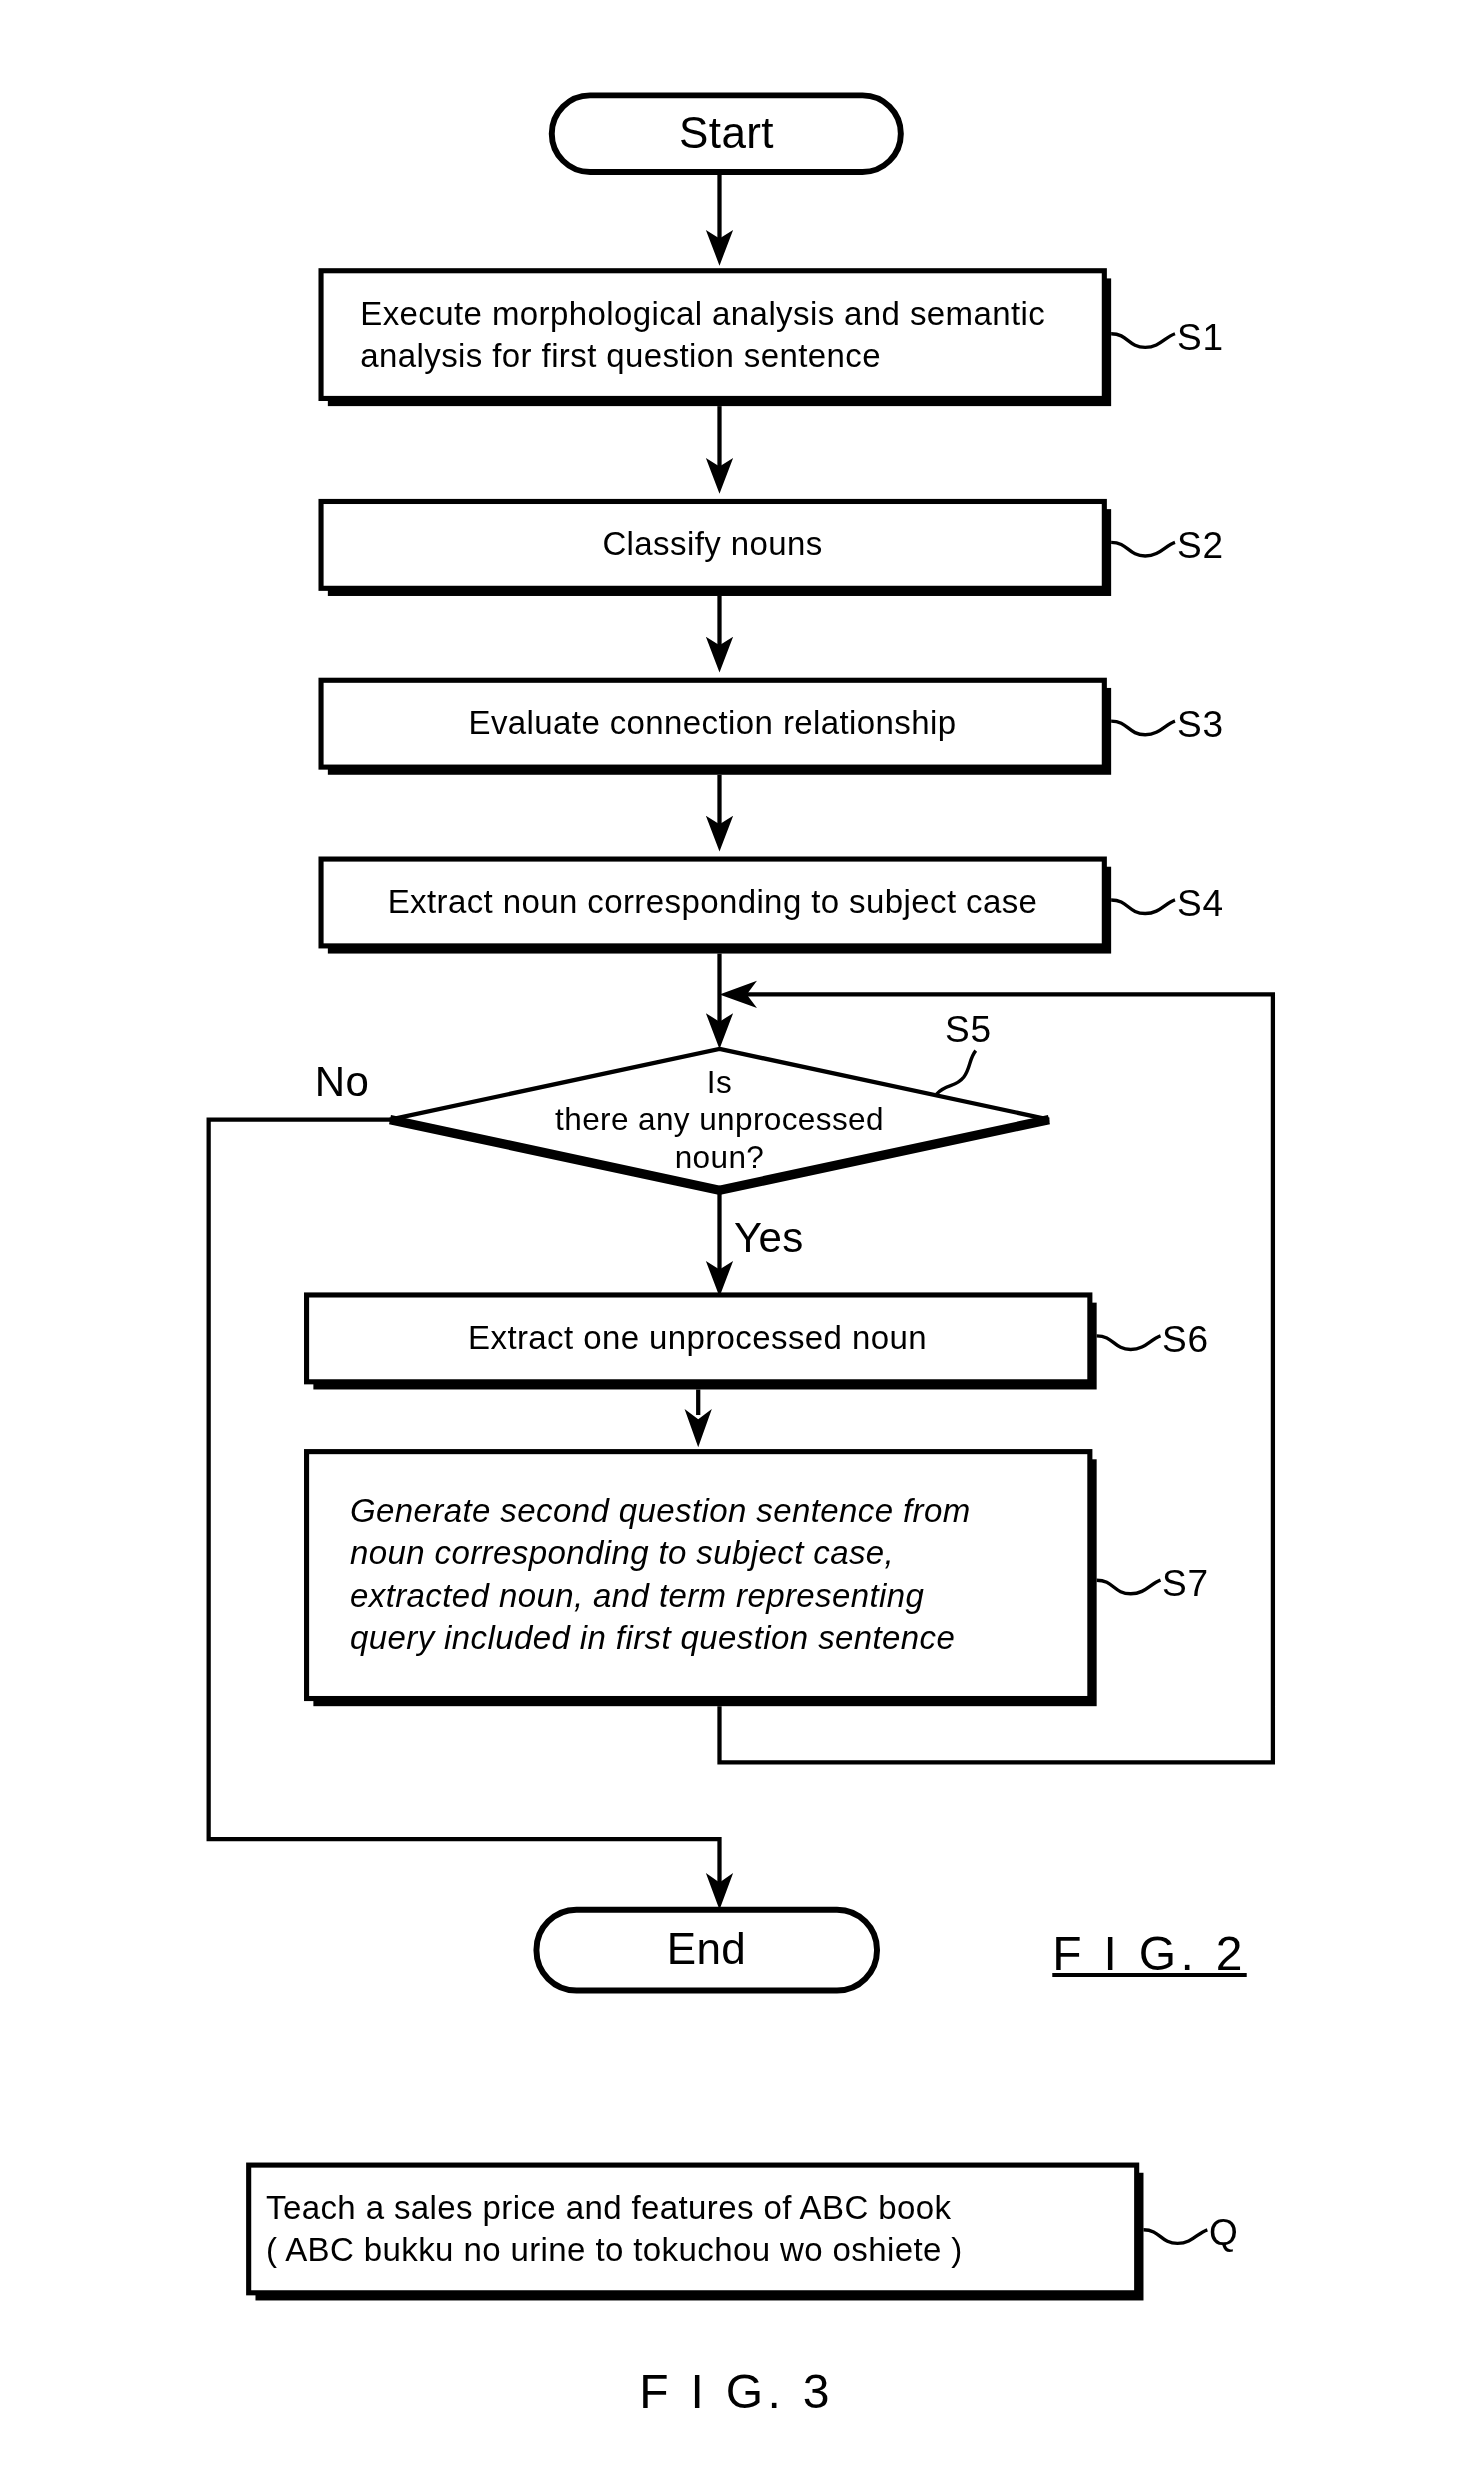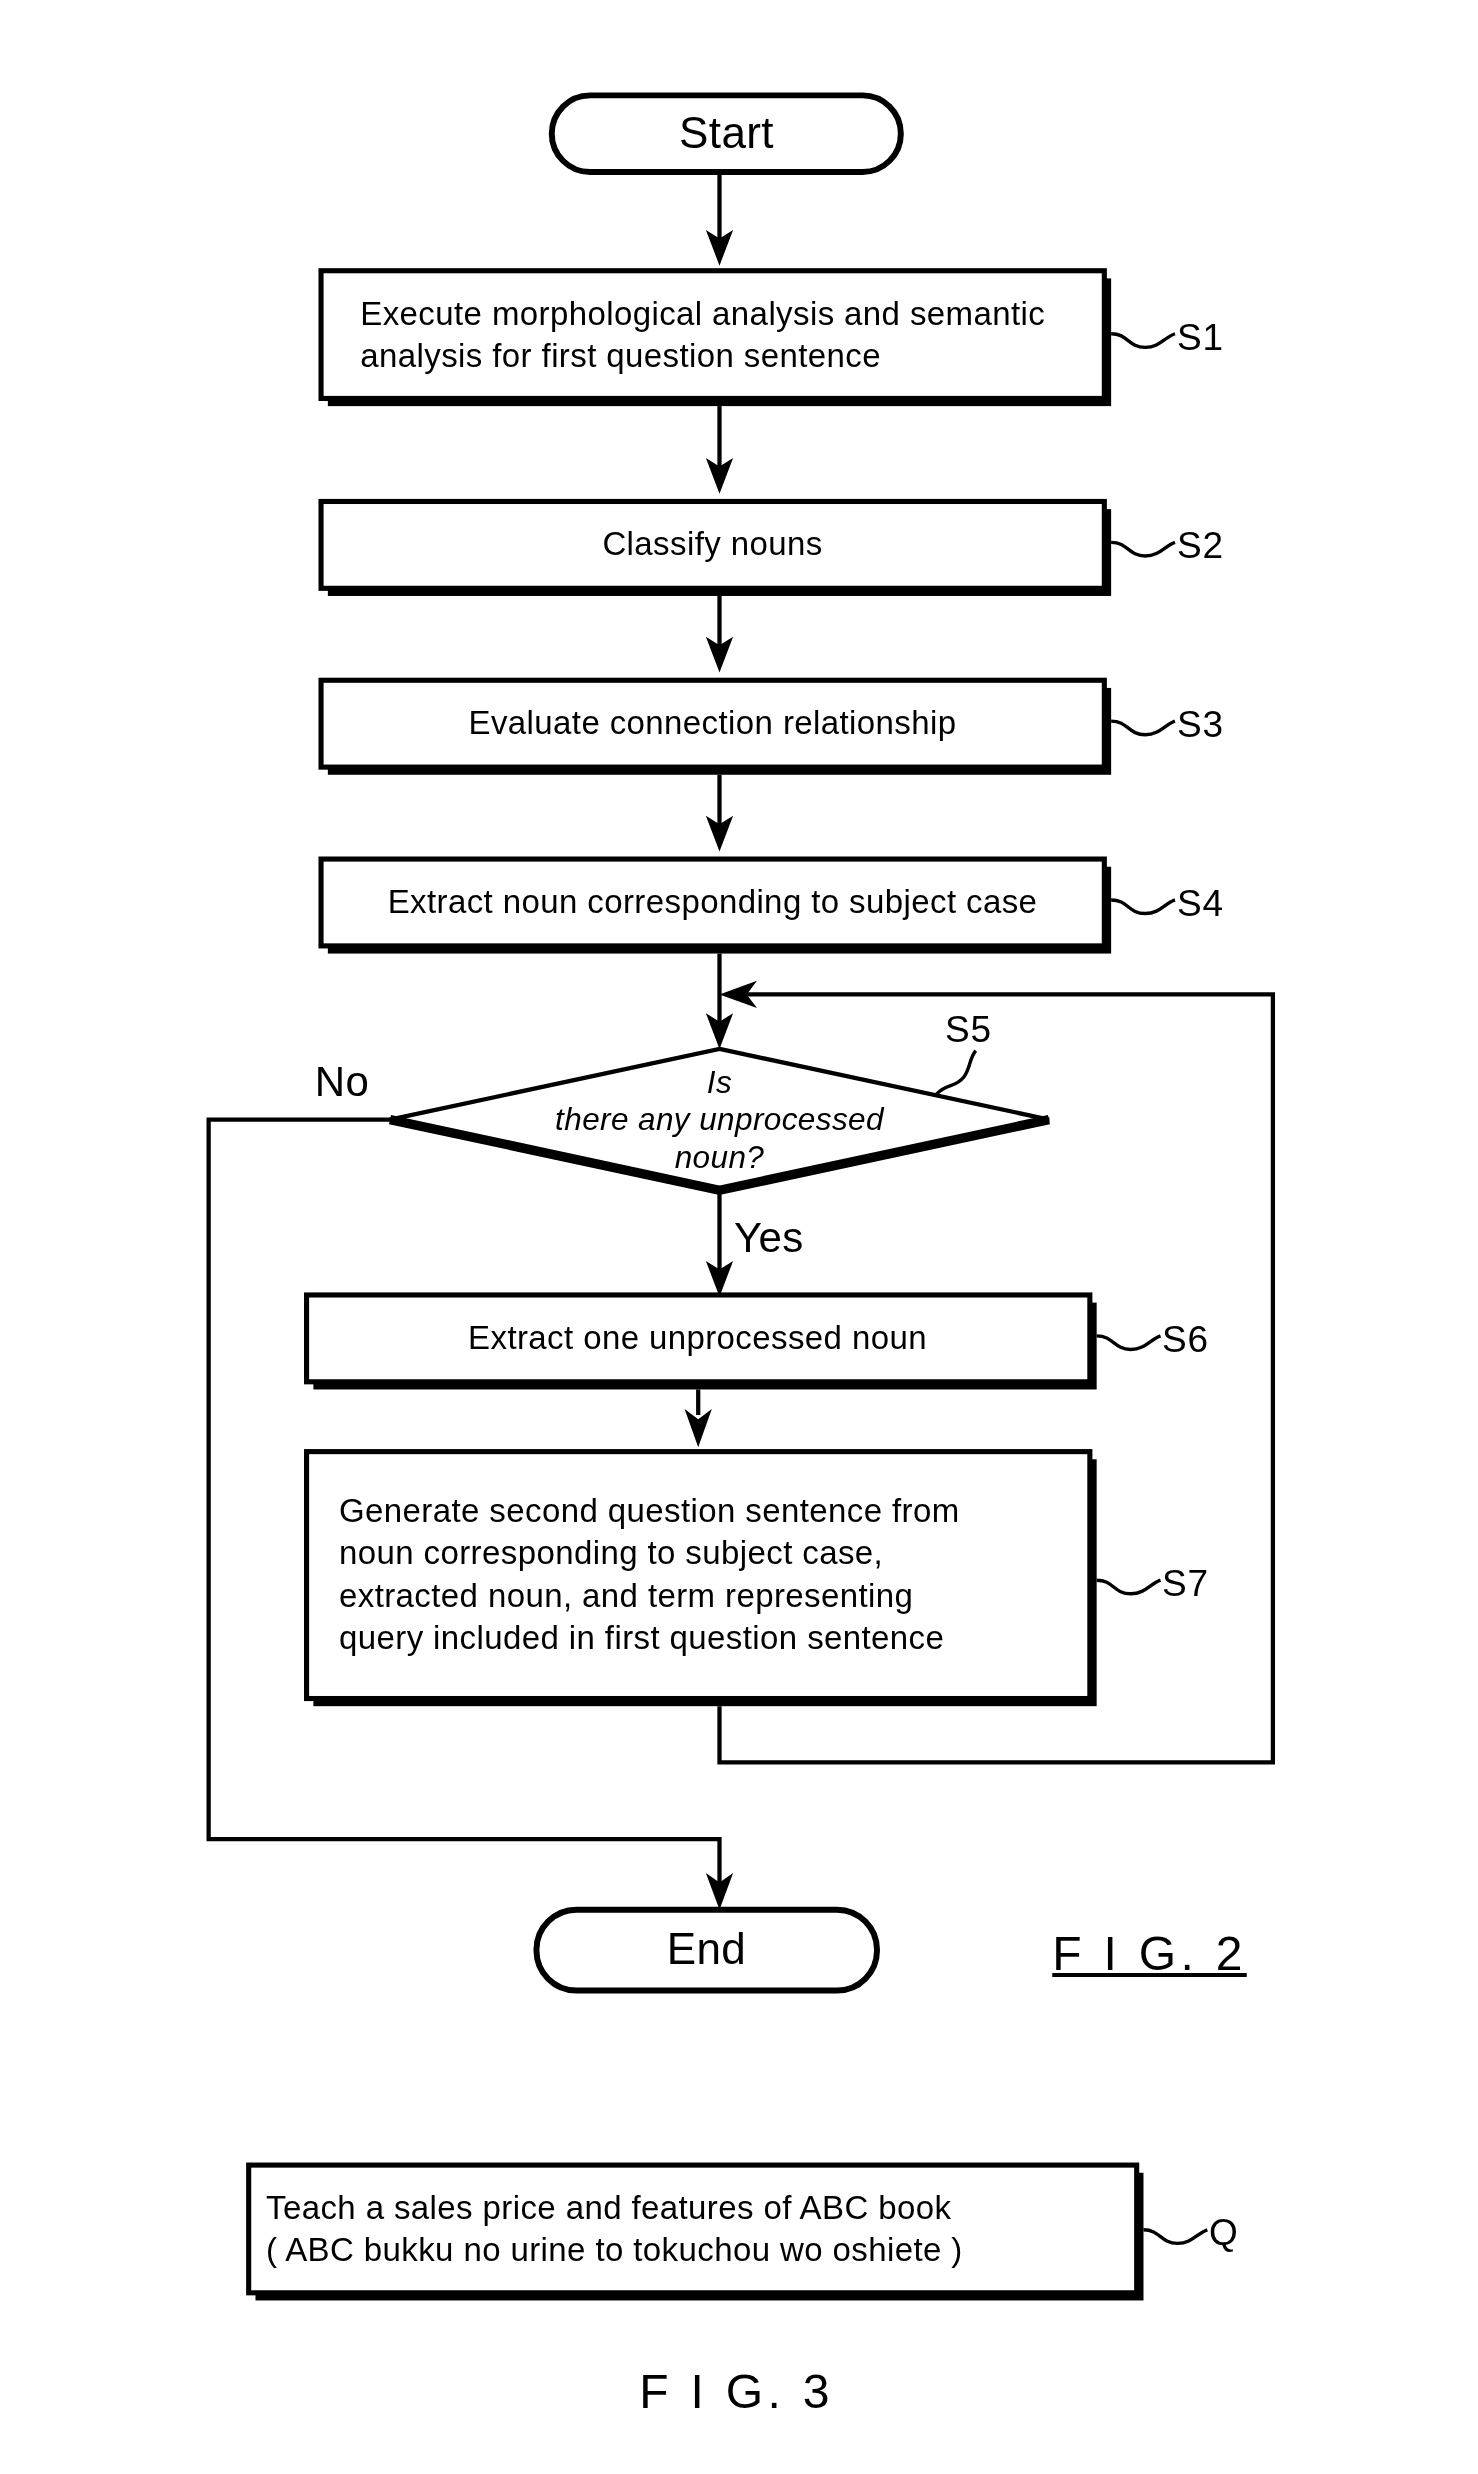--- a/index.html
+++ b/index.html
@@ -35,21 +35,21 @@
     justify-content: center;
     text-align: center;
     white-space: pre;
     line-height: 1.28;
     letter-spacing: 0.4px;
     pointer-events: none;
   }
   .terminal-label { font-size: 44px; }
   .proc-label     { font-size: 33px; }
   .proc-label-l   { font-size: 33px; text-align: left; justify-content: flex-start; }
-  .diamond-label  { font-size: 31.5px; line-height: 1.18; font-style: italic; }
+  .diamond-label  { font-size: 31.5px; line-height: 1.18; }
   .edge-label     { font-size: 42px; }
   .step-ref       { font-size: 37px; letter-spacing: 0.9px; }
   .fig-caption    { font-size: 48px; letter-spacing: 4.3px; }
   .q-ref          { font-size: 37px; }
 </style>
 </head>
 <body>
 
 <div id="figure-root">
 
@@ -178,21 +178,21 @@
 there any unprocessed
 noun?</div>
   <div class="node-text step-ref" style="left:945px; top:1006px; width:102px; height:48px; justify-content:flex-start;">S5</div>
 
   <div class="node-text edge-label" style="left:295px; top:1060px; width:94px; height:43px;">No</div>
   <div class="node-text edge-label" style="left:734px; top:1216px; width:94px; height:43px; justify-content:flex-start;">Yes</div>
 
   <div class="node-text proc-label" style="left:306px; top:1295px; width:783px; height:87px;">Extract one unprocessed noun</div>
   <div class="node-text step-ref" style="left:1162px; top:1314px; width:102px; height:51px; justify-content:flex-start;">S6</div>
 
-  <div class="node-text proc-label-l" style="left:339px; top:1451px; width:749px; height:247px;">Generate second question sentence from
+  <div class="node-text proc-label-l" style="left:350px; top:1451px; width:749px; height:247px;font-style:italic;">Generate second question sentence from
 noun corresponding to subject case,
 extracted noun, and term representing
 query included in first question sentence</div>
   <div class="node-text step-ref" style="left:1162px; top:1558px; width:102px; height:51px; justify-content:flex-start;">S7</div>
 
   <div class="node-text terminal-label" style="left:536px; top:1909px; width:341px; height:81px;">End</div>
 
   <div class="node-text fig-caption" style="left:1009px; top:1920px; width:281px; height:68px;text-decoration:underline;">F I G. 2</div>
 
   <div class="node-text proc-label-l" style="left:266px; top:2165px; width:860px; height:128px;">Teach a sales price and features of ABC book

